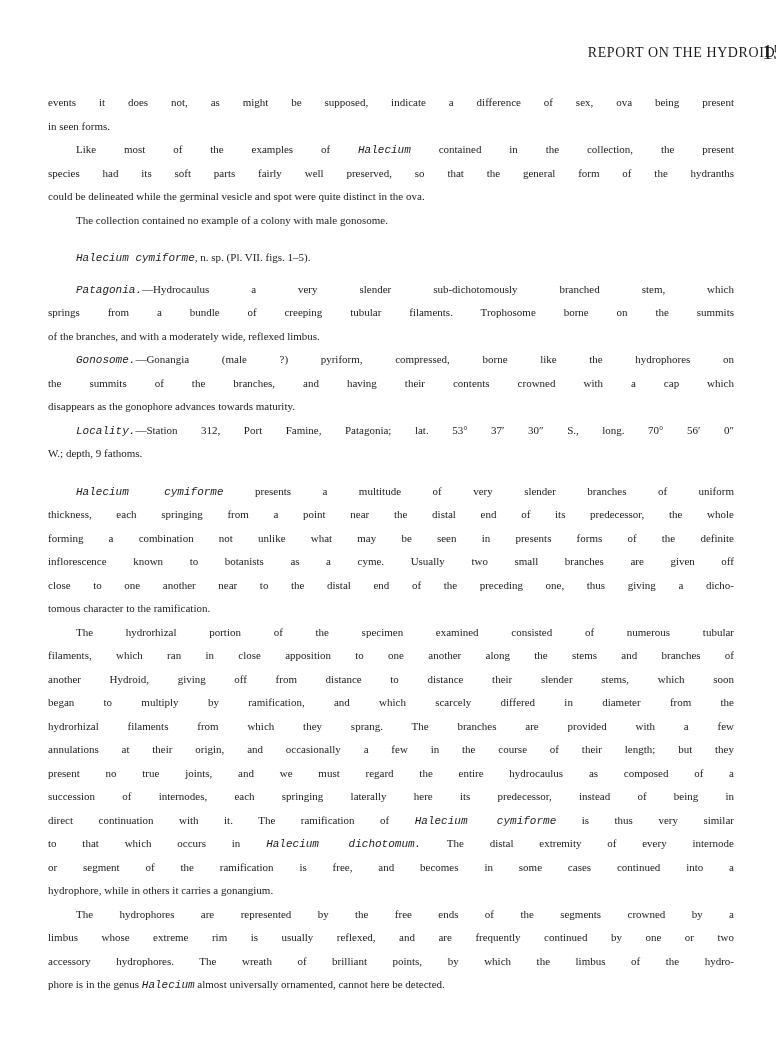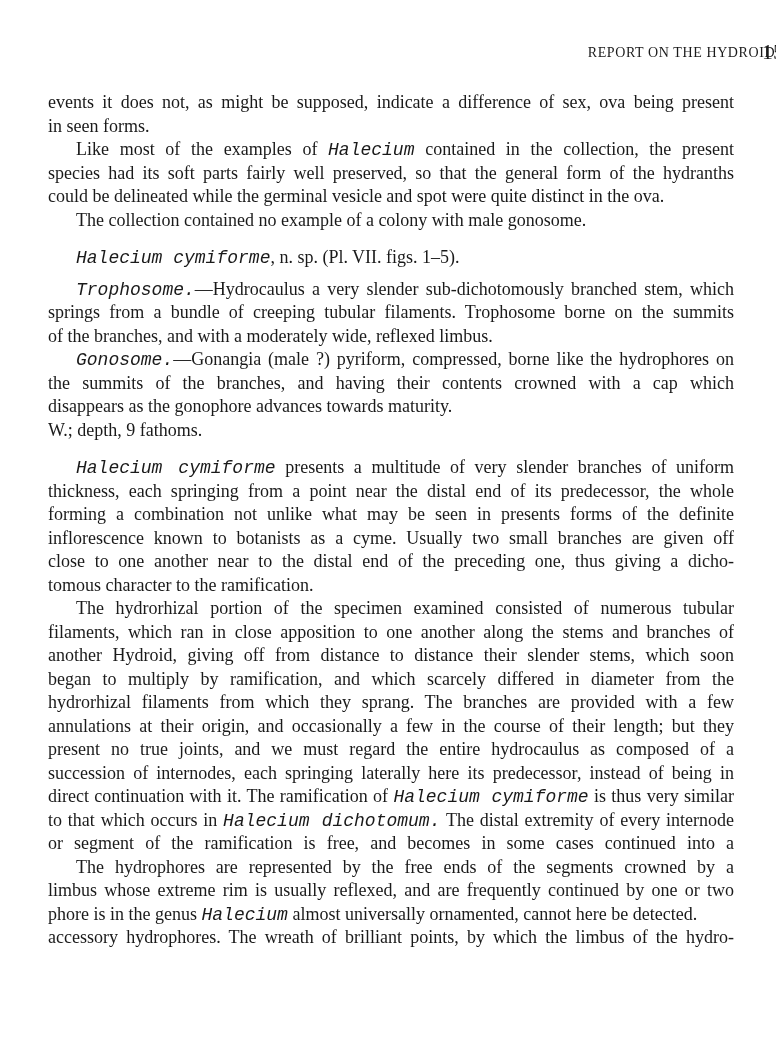--- a/index.html
+++ b/index.html
@@ -12,21 +12,21 @@
   .running-head {
     position: absolute; top: 45px; left: 14px; width: 776px;
     text-align: right; font-size: 14px; letter-spacing: 0.6px;
   }
   .page-number {
     position: absolute; top: 39px; left: 716px;
     font-size: 22px; font-weight: normal; margin-left: 46px;
   }
   .body-text {
     position: absolute; left: 48px; top: 91px; width: 686px;
-    font-size: 18px;
+    font-size: 11px;
   }
   .line {
     height: 23.5px; line-height: 23.5px;
     white-space: nowrap; overflow: visible;
     text-align: justify; text-align-last: justify;
   }
   .line.last { text-align-last: left; }
   .line.indent { text-indent: 28px; }
   .gap-sm { height: 8px; }
   .gap-md { height: 14px; }
@@ -56,30 +56,31 @@
 
     <div class="gap-md"></div>
 
     <div class="heading-line">
       <span class="it">Halecium cymiforme</span><span>, n. sp. (Pl. VII. figs. 1–5).</span>
     </div>
 
     <div class="gap-sm"></div>
 
     <div>
-        <div class="line indent"><span class="it">Trophosome.</span>—Hydrocaulus a very slender sub-dichotomously branched stem, which</div>
+        <div class="line indent"><span class="it">Patagonia.</span>—Hydrocaulus a very slender sub-dichotomously branched stem, which</div>
         <div class="line">springs from a bundle of creeping tubular filaments.   Trophosome borne on the summits</div>
         <div class="line last">of the branches, and with a moderately wide, reflexed limbus.</div>
       </div>
     <div>
         <div class="line indent"><span class="it">Gonosome.</span>—Gonangia (male ?) pyriform, compressed, borne like the hydrophores on</div>
         <div class="line">the summits of the branches, and having their contents crowned with a cap which</div>
         <div class="line last">disappears as the gonophore advances towards maturity.</div>
       </div>
     <div>
+        <div class="line indent"><span class="it">Locality.</span>—Station 312, Port Famine, Patagonia; lat. 53° 37′ 30″ S., long. 70° 56′ 0″</div>
         <div class="line last">W.; depth, 9 fathoms.</div>
       </div>
 
     <div class="gap-md"></div>
 
     <div>
         <div class="line indent"><span class="it">Halecium cymiforme</span> presents a multitude of very slender branches of uniform</div>
         <div class="line">thickness, each springing from a point near the distal end of its predecessor, the whole</div>
         <div class="line">forming a combination not unlike what may be seen in presents forms of the definite</div>
         <div class="line">inflorescence known to botanists as a cyme.   Usually two small branches are given off</div>
@@ -91,21 +92,22 @@
         <div class="line">filaments, which ran in close apposition to one another along the stems and branches of</div>
         <div class="line">another Hydroid, giving off from distance to distance their slender stems, which soon</div>
         <div class="line">began to multiply by ramification, and which scarcely differed in diameter from the</div>
         <div class="line">hydrorhizal filaments from which they sprang.   The branches are provided with a few</div>
         <div class="line">annulations at their origin, and occasionally a few in the course of their length;  but they</div>
         <div class="line">present no true joints, and we must regard the entire hydrocaulus as composed of a</div>
         <div class="line">succession of internodes, each springing laterally here its predecessor, instead of being in</div>
         <div class="line">direct continuation with it.   The ramification of <span class="it">Halecium cymiforme</span> is thus very similar</div>
         <div class="line">to that which occurs in <span class="it">Halecium dichotomum.</span>   The distal extremity of every internode</div>
         <div class="line">or segment of the ramification is free, and becomes in some cases continued into a</div>
+        <div class="line last">hydrophore, while in others it carries a gonangium.</div>
       </div>
     <div>
         <div class="line indent">The hydrophores are represented by the free ends of the segments crowned by a</div>
         <div class="line">limbus whose extreme rim is usually reflexed, and are frequently continued by one or two</div>
+        <div class="line">accessory hydrophores.   The wreath of brilliant points, by which the limbus of the hydro-</div>
         <div class="line last">phore is in the genus <span class="it">Halecium</span> almost universally ornamented, cannot here be detected.</div>
-        <div class="line">accessory hydrophores.   The wreath of brilliant points, by which the limbus of the hydro-</div>
       </div>
   </div>
 </div>
 
 </body></html>

